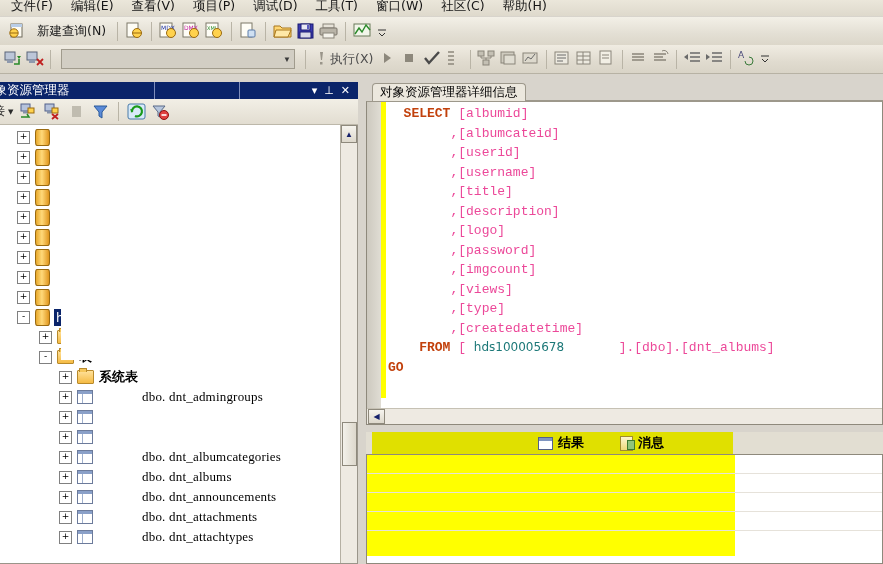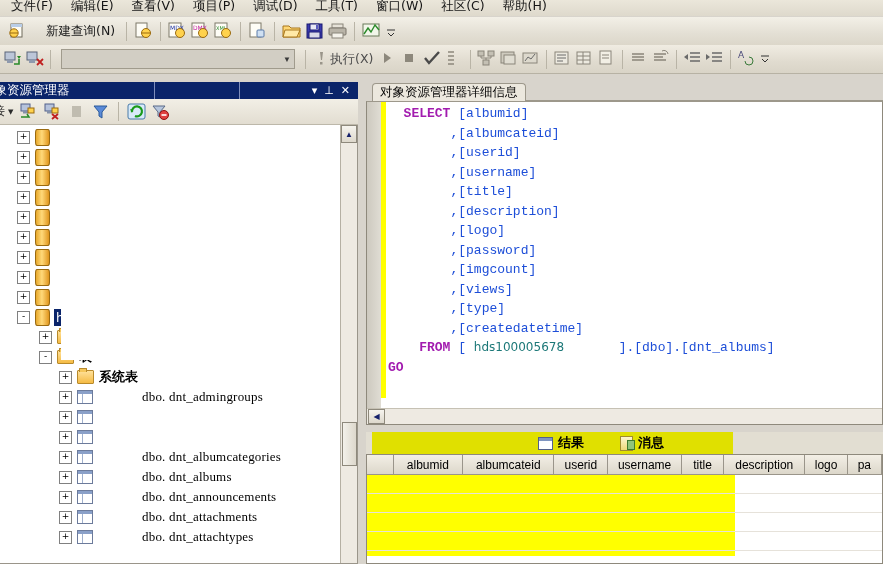--- a/index.html
+++ b/index.html
@@ -16,21 +16,21 @@
   .menubar{position:absolute;left:0;top:-4px;width:883px;height:20px;
     background:linear-gradient(to bottom,#eeeade,#ded9cc);
     display:flex;align-items:center;padding-left:2px;}
   .menubar .mi{padding:2px 9px;font-size:12.5px;color:#151515;white-space:nowrap;
      font-family:"DejaVu Sans", sans-serif;}
 
   
   .tb1{position:absolute;left:0;top:17px;width:883px;height:28px;
     background:linear-gradient(to bottom,#f3f0e7,#e3dfd4 60%,#dcd7ca);
     border-bottom:1px solid #c8c3b4;display:flex;align-items:center;gap:2px;padding-left:3px;}
-  .newq{display:flex;align-items:center;gap:17px;padding:1px 5px;}
+  .newq{display:flex;align-items:center;gap:8px;padding:1px 5px;}
   .newq .lbl{font-size:12.5px;color:#1a1a1a;font-family:"DejaVu Sans",sans-serif;white-space:nowrap;}
   .sep{width:1px;height:19px;background:#b9b4a6;margin:0 4px;}
   .tbico{width:21px;height:20px;position:relative;display:inline-block;}
 
   
   .tb2{position:absolute;left:0;top:45px;width:883px;height:28px;
     background:linear-gradient(to bottom,#f0ece2,#e0dbcf 60%,#d9d4c7);
     border-bottom:1px solid #b7b2a4;display:flex;align-items:center;gap:1px;padding-left:2px;}
   .dbcombo{width:232px;height:18px;background:#d2cec4;border:1px solid #a09b8d;
      display:flex;align-items:center;justify-content:flex-end;margin:0 5px;}
@@ -96,22 +96,22 @@
   .tab.cn{font-family:"DejaVu Sans",sans-serif;font-size:12.5px;font-weight:normal;}
   .tabpad{flex:1;border-bottom:1px solid #9d988b;}
   .editor{position:relative;height:322px;border:1px solid #8e897c;border-top:1px solid #9d988b;
      background:#fff;overflow:hidden;}
   .gutter{position:absolute;left:0;top:0;width:14px;height:100%;
      background:linear-gradient(to right,#cdc9bf,#e0ddd4);}
   .changebar{position:absolute;left:14px;top:0;width:5px;height:296px;background:#ffff00;}
   .code{position:absolute;left:21px;top:2px;right:0;bottom:0;
      font-family:"Liberation Mono","DejaVu Sans Mono",monospace;font-size:13px;line-height:19.5px;
      white-space:pre;color:#000;}
-  .k{color:#a21caf;font-weight:bold;}
-  .br{color:#1d4ed8;}
+  .k{color:#c2410c;font-weight:bold;}
+  .br{color:#ec4899;}
   .pl{color:#000;}
   .dbfield{font-family:"DejaVu Sans",sans-serif;font-size:12px;color:#1c7878;letter-spacing:0;}
   .hscroll{position:absolute;left:0;bottom:0;width:100%;height:15px;background:#eeeae2;
      border-top:1px solid #c6c1b4;display:flex;align-items:center;}
   .hscroll .lft{width:15px;height:13px;margin-left:1px;background:linear-gradient(to bottom,#f6f4ee,#ddd8cc);
      border:1px solid #8e897c;display:flex;align-items:center;justify-content:center;font-size:8px;color:#16216b;}
 
   
   .results{position:absolute;left:366px;top:432px;width:517px;height:132px;background:#d8d4cc;}
   .res-tabs{height:22px;display:flex;align-items:center;padding-left:6px;gap:12px;
@@ -603,31 +603,20 @@
       <div class="divider" style="position:relative;z-index:2;"></div>
       <div class="res-tab" style="position:relative;z-index:2;">
         <span class="msg-ico"></span>
         <span>消息</span>
       </div>
       <div class="divider" style="position:relative;z-index:2;"></div>
     </div>
 
     <div class="grid">
       <div class="yellow-overlay"></div>
-      <div class="ghead" style="position:relative;z-index:3;">
-        <div class="gcell" style="width:26px;"></div>
-        <div class="gcell" style="width:70px;">albumid</div>
-        <div class="gcell" style="width:92px;">albumcateid</div>
-        <div class="gcell" style="width:54px;">userid</div>
-        <div class="gcell" style="width:74px;">username</div>
-        <div class="gcell" style="width:42px;">title</div>
-        <div class="gcell" style="width:82px;">description</div>
-        <div class="gcell" style="width:42px;">logo</div>
-        <div class="gcell" style="width:34px;">pa</div>
-      </div>
       <div class="grow" style="position:relative;z-index:1;"></div>
       <div class="grow" style="position:relative;z-index:1;"></div>
       <div class="grow" style="position:relative;z-index:1;"></div>
       <div class="grow" style="position:relative;z-index:1;"></div>
     </div>
   </div>
 
 </div>
 
 </body></html>

